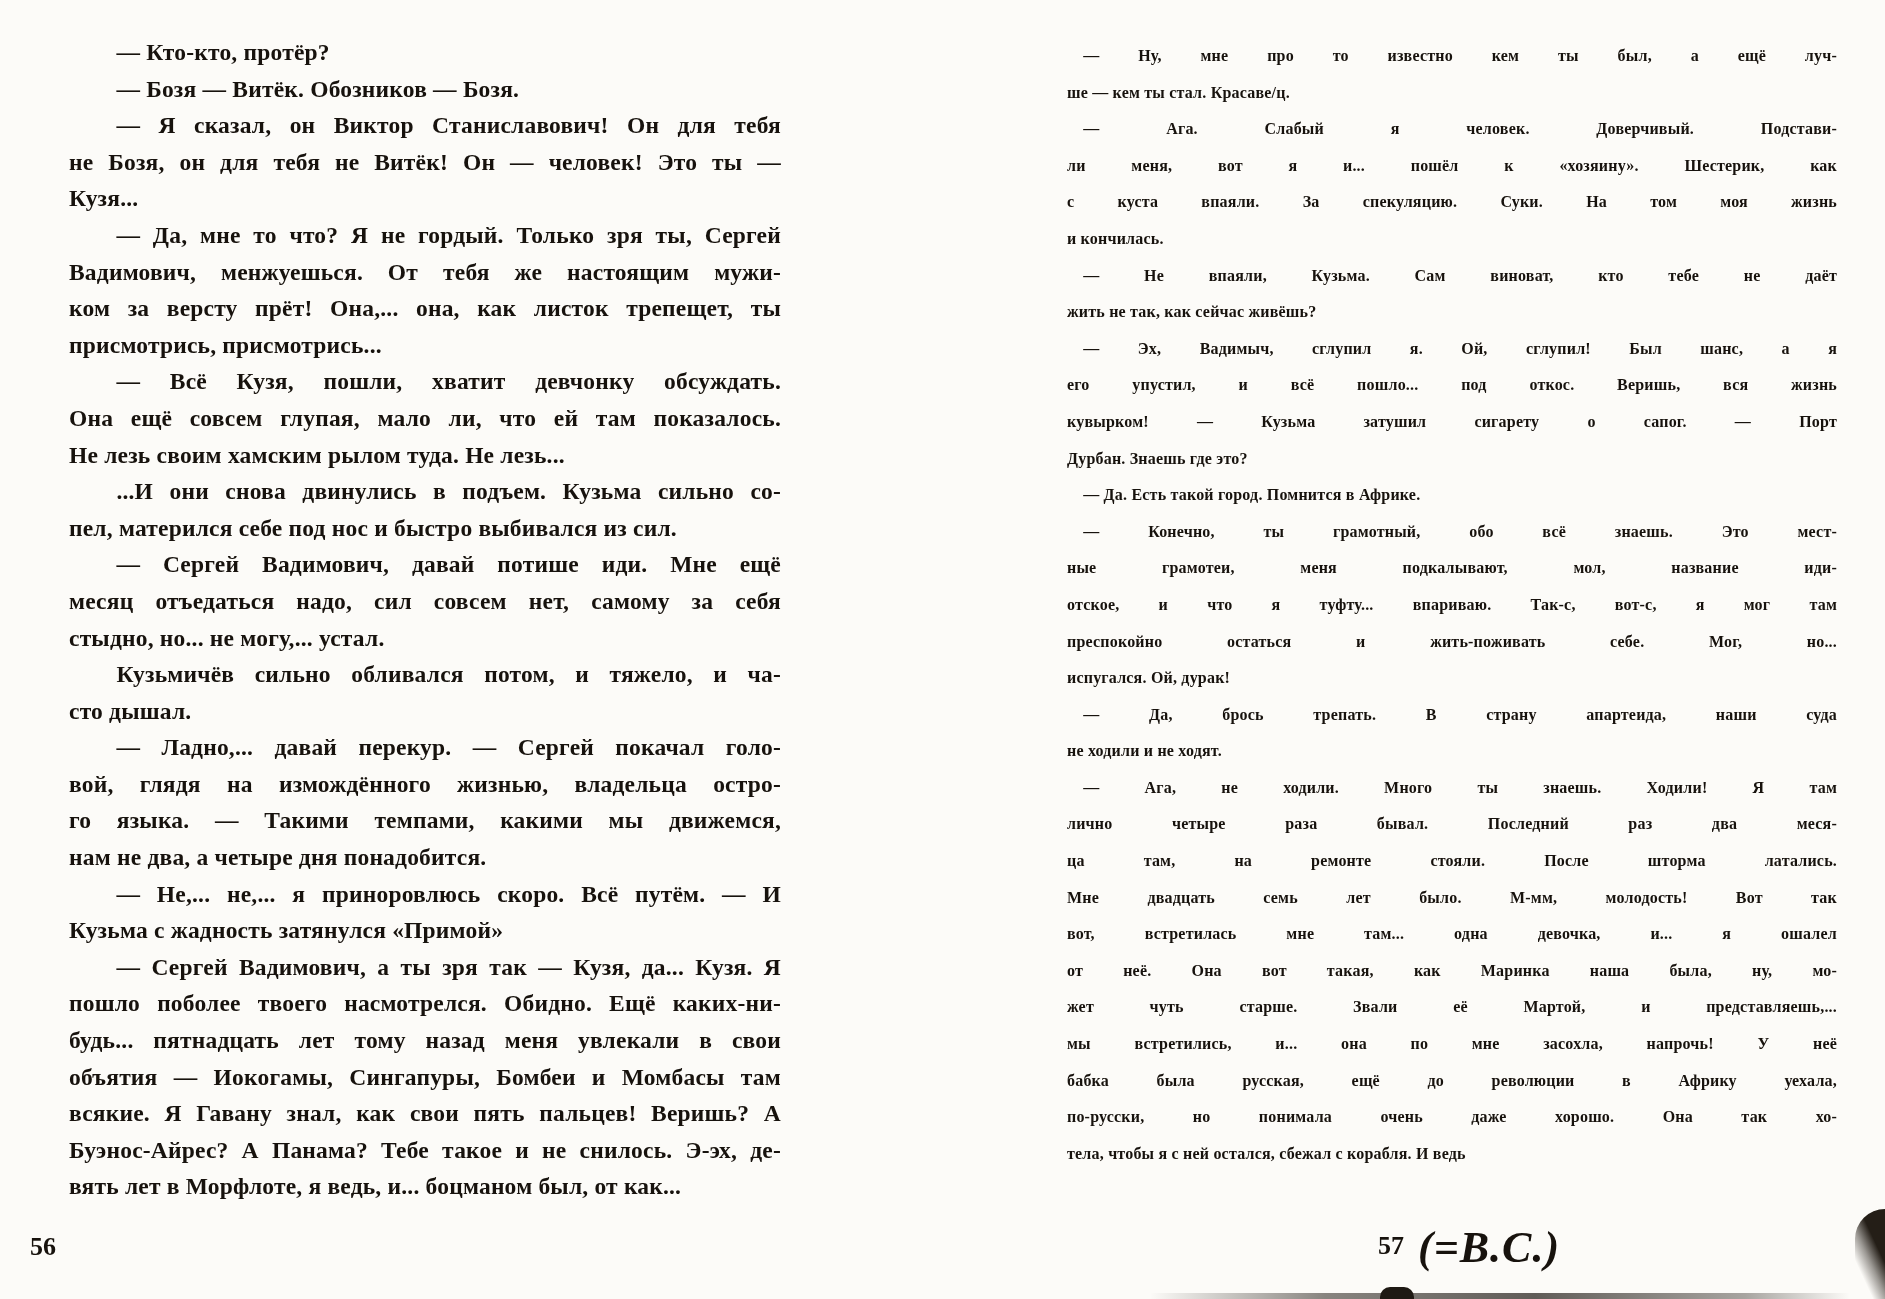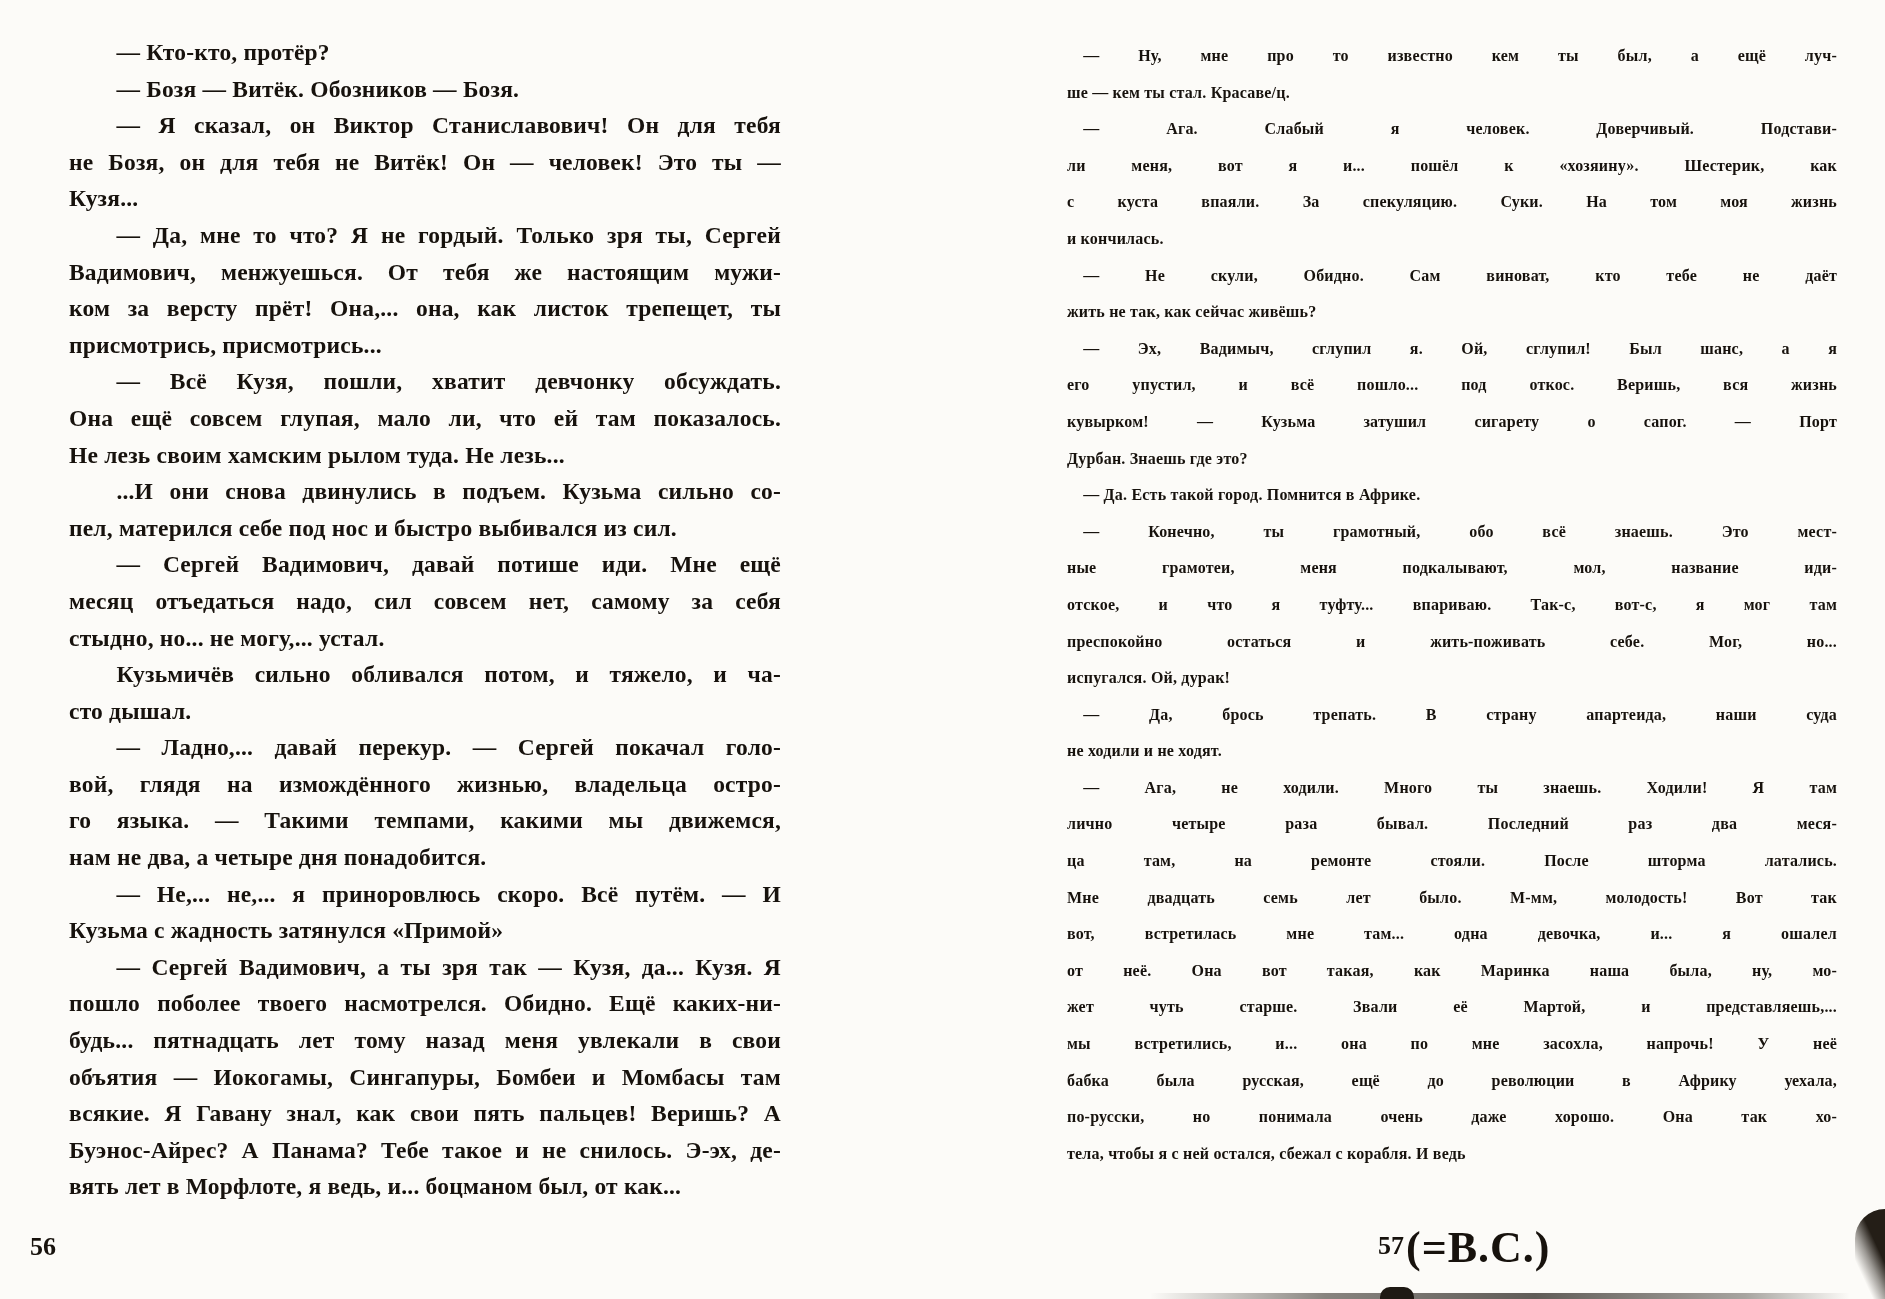--- a/index.html
+++ b/index.html
@@ -17,21 +17,21 @@
   .text-right{left:213px;top:38px;width:770px;font-size:16px;}
   .line{
     height:36.6px;line-height:36.6px;white-space:pre-wrap;
     text-align:left;letter-spacing:.2px;
   }
   .line.fill{text-align:justify;text-align-last:justify;text-justify:inter-word;}
   .folio{position:absolute;font-size:26px;}
   .folio-left{left:30px;width:712px;top:1232px;text-align:left;}
   .folio-right{left:224px;width:770px;top:1222px;white-space:nowrap;}
   .folio-right .num{margin-left:300px;font-size:26px;vertical-align:8px;margin-top:20px;}
-  .folio-right .annot{font-size:44px;margin-left:2px;letter-spacing:1px;}
+  .folio-right .annot{font-size:44px;margin-left:14px;letter-spacing:1px;font-style:italic;}
   
   .gutter{
     position:absolute;left:748px;top:0;width:110px;height:100%;
     background:linear-gradient(90deg,
       rgba(70,62,54,0) 0%,
       rgba(70,62,54,.28) 14%,
       #2b2username:26%,
       #16120e 34%,
       #0c0a07 46%,
       #231e18 58%,
@@ -99,21 +99,21 @@
   <div class="gutter"></div>
 
   <div class="page right">
     <div class="text text-right">
         <div class="line fill"> — Ну, мне про то известно кем ты был, а ещё луч-</div>
         <div class="line">ше — кем ты стал. Красаве/ц.</div>
         <div class="line fill"> — Ага. Слабый я человек. Доверчивый. Подстави-</div>
         <div class="line fill">ли меня, вот я и... пошёл к «хозяину». Шестерик, как</div>
         <div class="line fill">с куста впаяли. За спекуляцию. Суки. На том моя жизнь</div>
         <div class="line">и кончилась.</div>
-        <div class="line fill"> — Не скули, Обидно. Сам виноват, кто тебе не даёт</div>
+        <div class="line fill"> — Не впаяли, Кузьма. Сам виноват, кто тебе не даёт</div>
         <div class="line">жить не так, как сейчас живёшь?</div>
         <div class="line fill"> — Эх, Вадимыч, сглупил я. Ой, сглупил! Был шанс, а я</div>
         <div class="line fill">его упустил, и всё пошло... под откос. Веришь, вся жизнь</div>
         <div class="line fill">кувырком! — Кузьма затушил сигарету о сапог. — Порт</div>
         <div class="line">Дурбан. Знаешь где это?</div>
         <div class="line"> — Да. Есть такой город. Помнится в Африке.</div>
         <div class="line fill"> — Конечно, ты грамотный, обо всё знаешь. Это мест-</div>
         <div class="line fill">ные грамотеи, меня подкалывают, мол, название иди-</div>
         <div class="line fill">отское, и что я туфту... впариваю. Так-с, вот-с, я мог там</div>
         <div class="line fill">преспокойно остаться и жить-поживать себе. Мог, но...</div>

